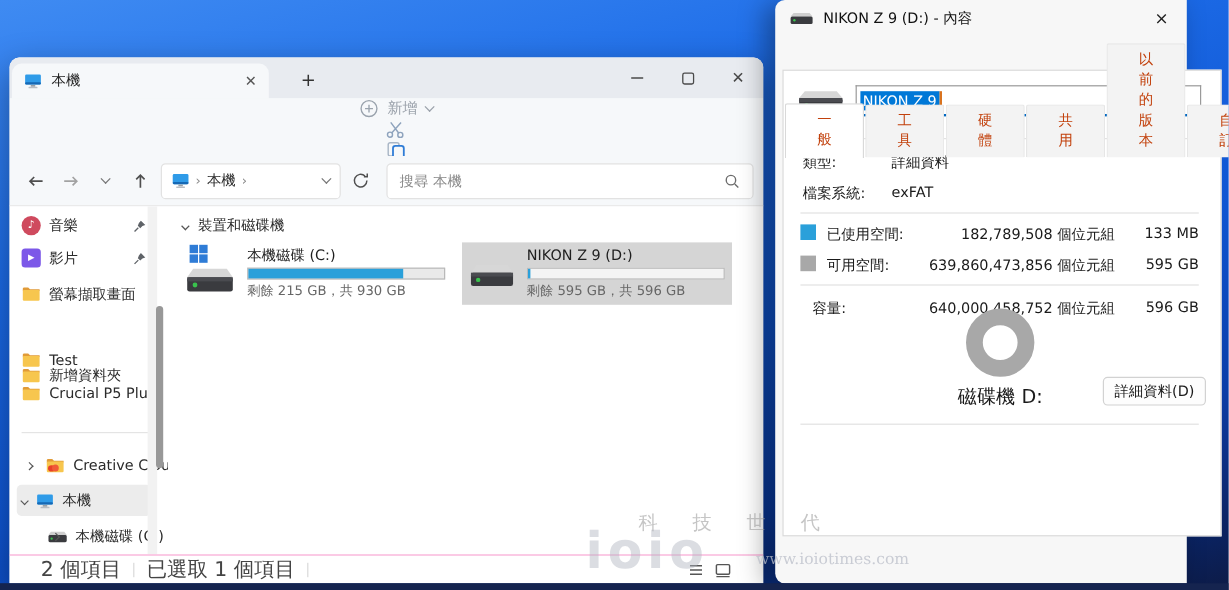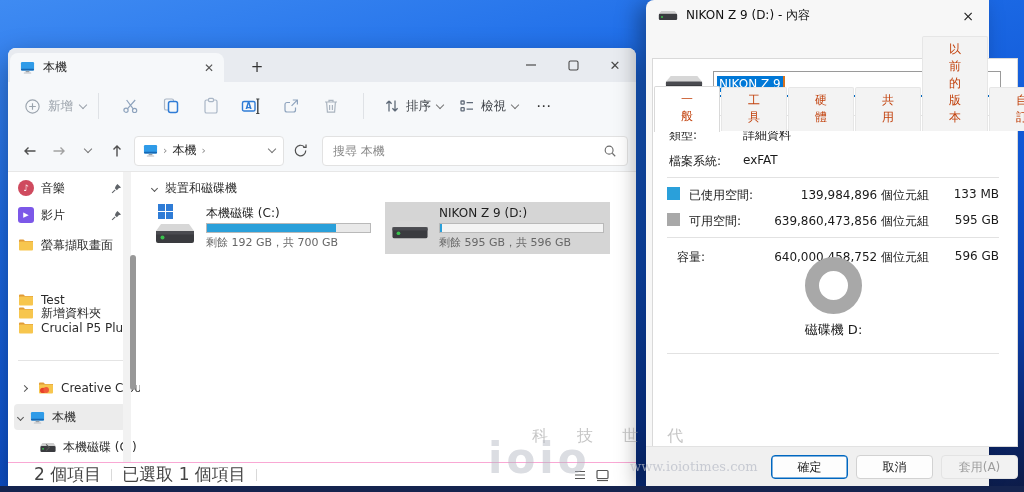--- a/index.html
+++ b/index.html
@@ -14,21 +14,21 @@
   .tabbar { position:absolute; left:0; right:0; top:0; height:34px; background:#e8ebf0; border-radius:8px 8px 0 0; }
   .tab { position:absolute; left:2px; top:5px; width:214px; height:29px; background:#f6f8fa;
          border-radius:8px 8px 0 0; display:flex; align-items:center; gap:8px; padding:0 10px; font-size:12px; color:#1f1f1f; }
   .tab-close { margin-left:auto; color:#555; font-size:12px; cursor:default; }
   .newtab { position:absolute; left:238px; top:8px; width:22px; height:22px; text-align:center; line-height:22px;
             font-size:15px; color:#333; border-radius:4px; }
   .wincontrols { position:absolute; right:0; top:0; height:34px; display:flex; }
   .wc { width:42px; height:34px; display:flex; align-items:center; justify-content:center; color:#4a4a4a; font-size:13px; }
 
   .toolbar { position:absolute; left:0; right:0; top:34px; height:48px; background:#f6f8fa;
-             display:flex; align-items:center; padding-left:16px; }
+             display:flex; align-items:center; padding-left:16px;flex-direction:column; }
   .tb-new { display:flex; align-items:center; gap:7px; color:#9aa1aa; font-size:12.5px; }
   .vdiv { width:1px; height:26px; background:#dfe2e6; margin:0 12px; }
   .tb-ic { width:40px; height:34px; display:flex; align-items:center; justify-content:center; border-radius:4px; }
   .tb-group { display:flex; align-items:center; gap:6px; color:#3f4349; font-size:12.5px; margin:0 8px; }
   .tb-more { color:#333; font-size:15px; letter-spacing:2px; margin-left:10px; }
   .chev { width:6px; height:6px; border-right:1.3px solid #777; border-bottom:1.3px solid #777;
           transform:rotate(45deg); display:inline-block; margin-top:-3px; }
 
   .addrbar { position:absolute; left:0; right:0; top:82px; height:42px; background:#f6f8fa;
              border-bottom:1px solid #e7e7e7; display:flex; align-items:center; padding:0 8px; gap:2px; }
@@ -94,21 +94,21 @@
   .pg-label { position:absolute; font-size:12px; color:#1a1a1a; }
   .col-bytes { position:absolute; right:88px; font-size:12px; color:#1a1a1a; }
   .col-size { position:absolute; right:18px; font-size:12px; color:#1a1a1a; }
   .swatch { position:absolute; left:14px; width:13px; height:13px; }
   .name-input { position:absolute; left:60px; top:12px; width:288px; height:26px; background:#fff;
                 border:1px solid #9a9a9a; border-bottom:2px solid #0067c0; display:flex; align-items:center; padding:0 3px; }
   .name-sel { background:#0078d7; color:#fff; font-size:12px; padding:1px 2px; }
   .name-caret { width:2px; height:16px; background:#d9731f; }
   .donut { position:absolute; left:152px; top:198px; width:57px; height:57px; border-radius:50%;
            border:14px solid #a8a8a8; background:#fff; }
-  .drive-cap { position:absolute; left:120px; top:262px; width:121px; text-align:center; font-size:13px; }
+  .drive-cap { position:absolute; left:120px; top:262px; width:121px; text-align:center; font-size:16px; }
   .btn { background:#fdfdfd; border:1px solid #d2d2d2; border-radius:4px; font-size:12px; color:#1a1a1a;
          display:flex; align-items:center; justify-content:center; font-family:inherit; }
   .btn.default { border:1px solid #0067c0; box-shadow:inset 0 0 0 .5px #0067c0; }
   .btn.disabled { color:#9d9d9d; background:#f2f2f2; border-color:#e3e3e3; }
   .details-btn { position:absolute; left:266px; top:255px; width:86px; height:24px; }
   .dlg-footer { position:absolute; left:0; right:0; bottom:0; height:40px; background:#f0f0f0;
                 border-top:1px solid #e2e2e2; }
   .fbtn { position:absolute; top:8px; width:77px; height:24px; }
   .fbtn.ok { left:125px; } .fbtn.cancel { left:210px; } .fbtn.apply { left:295px; }
 
@@ -397,21 +397,21 @@
               <rect x="1" y="10" width="38" height="12" rx="2" fill="#3a3b3f"></rect>
               <rect x="1" y="10" width="38" height="3.5" fill="#4a4b50"></rect>
               <circle cx="7.5" cy="16.5" r="2" fill="#39c24d"></circle>
             </svg>
         </div>
         <div class="tile-body">
           <div class="tile-name">本機磁碟 (C:)</div>
           <div class="cap-bar">
               <div class="cap-fill" style="width: 79%;"></div>
             </div>
-          <div class="tile-cap">剩餘 192 GB，共 700 GB</div>
+          <div class="tile-cap">剩餘 215 GB，共 930 GB</div>
         </div>
       </div>
       <div class="tile sel" style="left:245px;width:225px;">
         <div class="tile-icon">
           <svg style="position:absolute;left:0;top:12px;" width="38" height="24" viewBox="0 0 40 26">
               <polygon points="6,3 34,3 39,10 1,10" fill="#d7d7d7"></polygon>
               <rect x="1" y="10" width="38" height="12" rx="2" fill="#3a3b3f"></rect>
               <rect x="1" y="10" width="38" height="3.5" fill="#4a4b50"></rect>
               <circle cx="7.5" cy="16.5" r="2" fill="#39c24d"></circle>
             </svg>
@@ -487,45 +487,41 @@
 
       <span class="pg-label" style="left:16px;top:68px;">類型:</span>
       <span class="pg-label" style="left:90px;top:68px;">詳細資料</span>
       <span class="pg-label" style="left:16px;top:94px;">檔案系統:</span>
       <span class="pg-label" style="left:90px;top:94px;">exFAT</span>
 
       <div class="pg-sep" style="top:118px;"></div>
 
       <span class="swatch" style="top: 128px; background-color: rgb(42, 160, 218);"></span>
       <span class="pg-label" style="left:36px;top:128px;">已使用空間:</span>
-      <span class="col-bytes" style="top:128px;">139,984,896 個位元組</span>
+      <span class="col-bytes" style="top:128px;">182,789,508 個位元組</span>
       <span class="col-size" style="top:128px;">133 MB</span>
 
       <span class="swatch" style="top: 154px; background-color: rgb(168, 168, 168);"></span>
       <span class="pg-label" style="left:36px;top:154px;">可用空間:</span>
       <span class="col-bytes" style="top:154px;">639,860,473,856 個位元組</span>
       <span class="col-size" style="top:154px;">595 GB</span>
 
       <div class="pg-sep" style="top:178px;"></div>
 
       <span class="pg-label" style="left:24px;top:190px;">容量:</span>
       <span class="col-bytes" style="top:190px;">640,000,458,752 個位元組</span>
       <span class="col-size" style="top:190px;">596 GB</span>
 
       <div class="donut" style="border-color: rgb(168, 168, 168);"></div>
       <span class="drive-cap">磁碟機 D:</span>
+      <button class="btn details-btn">詳細資料(D)</button>
 
       <div class="pg-sep" style="top:294px;"></div>
     </div>
 
-    <div class="dlg-footer">
-      <button class="btn default fbtn ok">確定</button>
-      <button class="btn fbtn cancel">取消</button>
-      <button class="btn disabled fbtn apply">套用(A)</button>
-    </div>
   </div>
 
   <div class="taskstrip"></div>
 
   <div class="wm wm-line">科 技 世 代</div>
   <div class="wm wm-logo">ioio</div>
   <div class="wm wm-url">www.ioiotimes.com</div>
 </div>
 
 </body></html>

